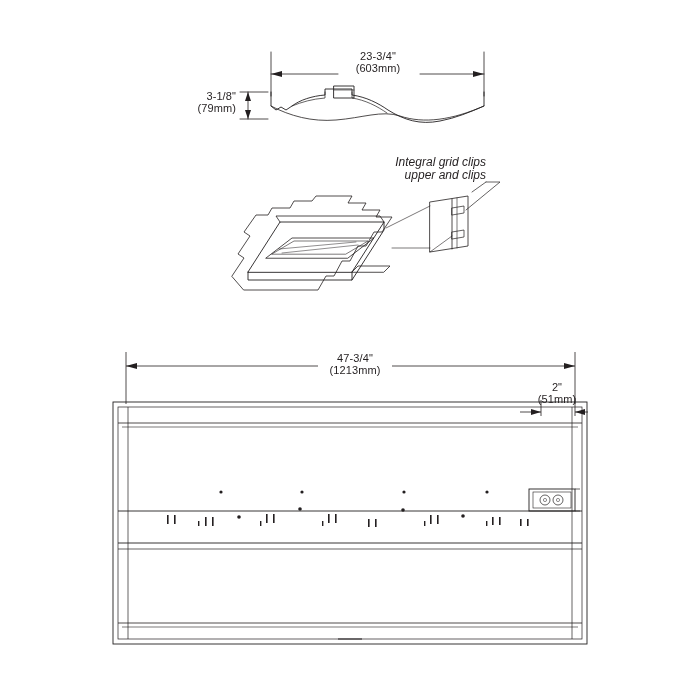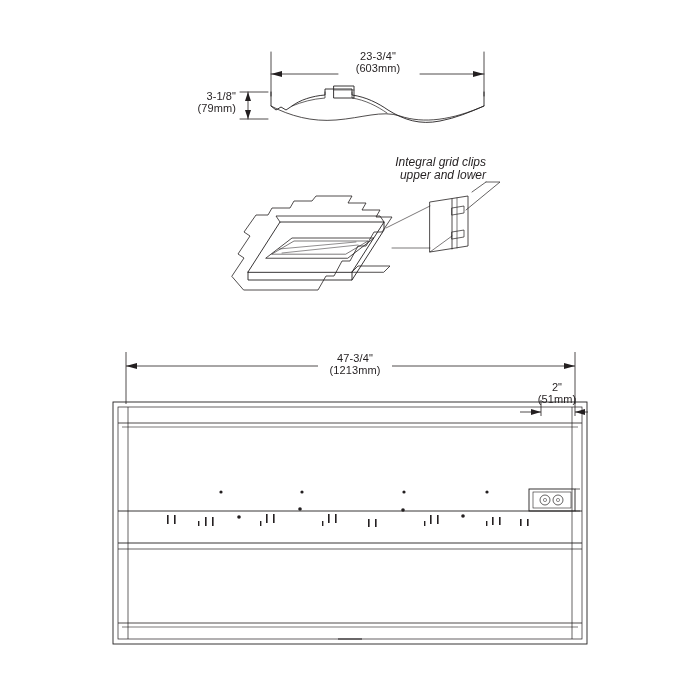--- a/index.html
+++ b/index.html
@@ -206,17 +206,17 @@
       <rect x="424" y="521" width="1.4" height="5"></rect>
       <rect x="486" y="521" width="1.4" height="5"></rect>
     </g>
   </g>
 </svg>
 
 <div class="dim-label" style="left:318px; top:50px; width:120px;"><span>23-3/4"</span><br><span>(603mm)</span></div>
 
 <div class="dim-label right-align" style="left:148px; top:90px; width:88px;"><span>3-1/8"</span><br><span>(79mm)</span></div>
 
-<div class="callout-label" style="left:336px; top:156px; width:150px;"><span>Integral grid clips</span><br><span>upper and lower</span></div>
+<div class="callout-label" style="left:336px; top:156px; width:150px;"><span>Integral grid clips</span><br><span>upper and clips</span></div>
 
 <div class="dim-label" style="left:290px; top:352px; width:130px;"><span>47-3/4"</span><br><span>(1213mm)</span></div>
 
 <div class="dim-label" style="left:512px; top:381px; width:90px;"><span>2"</span><br><span>(51mm)</span></div>
 
 </body></html>

